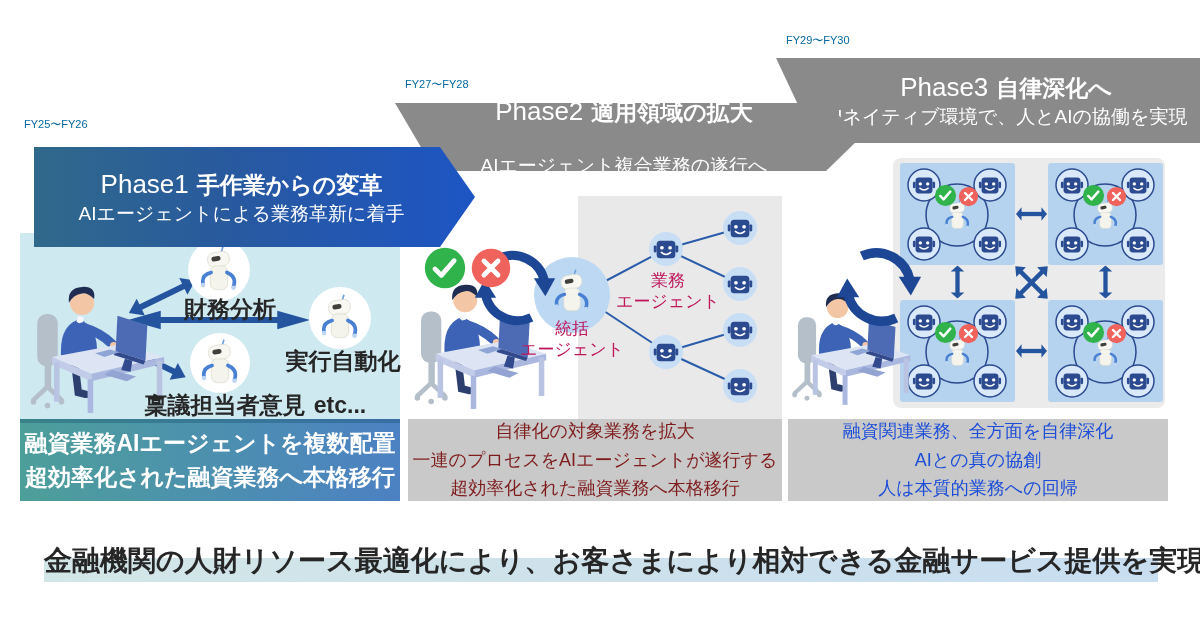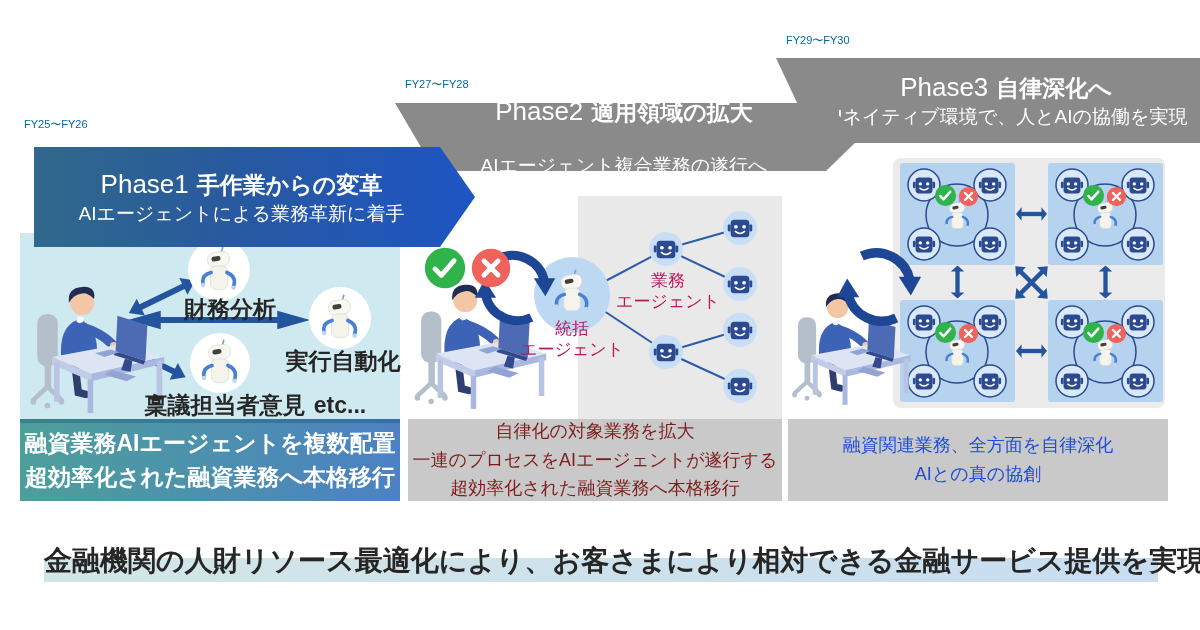--- a/index.html
+++ b/index.html
@@ -258,20 +258,21 @@
     <div>超効率化された融資業務へ本格移行</div>
   </div>
   <div class="cap cap2">
     <div>自律化の対象業務を拡大</div>
     <div>一連のプロセスをAIエージェントが遂行する</div>
     <div>超効率化された融資業務へ本格移行</div>
   </div>
   <div class="cap cap3">
     <div>融資関連業務、全方面を自律深化</div>
     <div>AIとの真の協創</div>
+    <div>人は本質的業務への回帰</div>
   </div>
 
   <div class="footer">
     <div class="footer-band"></div>
     <div class="footer-text">金融機関の人財リソース最適化により、お客さまにより相対できる金融サービス提供を実現へ</div>
   </div>
 
 </div>
 
 </body></html>

